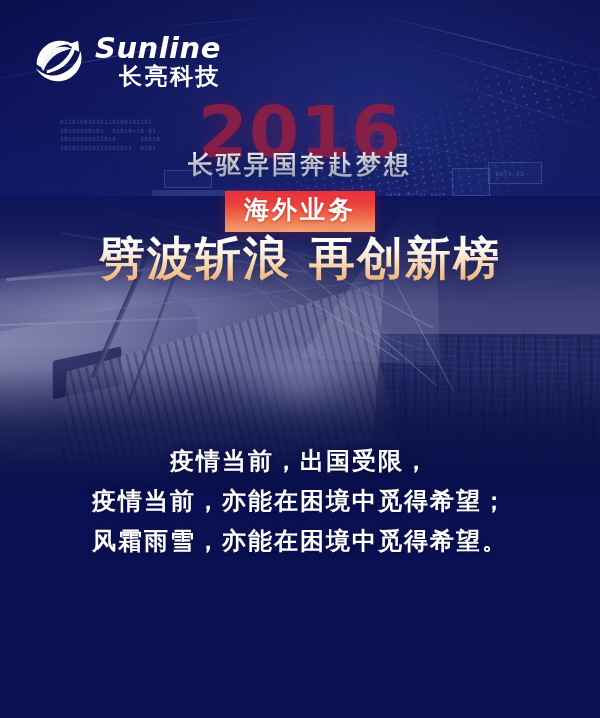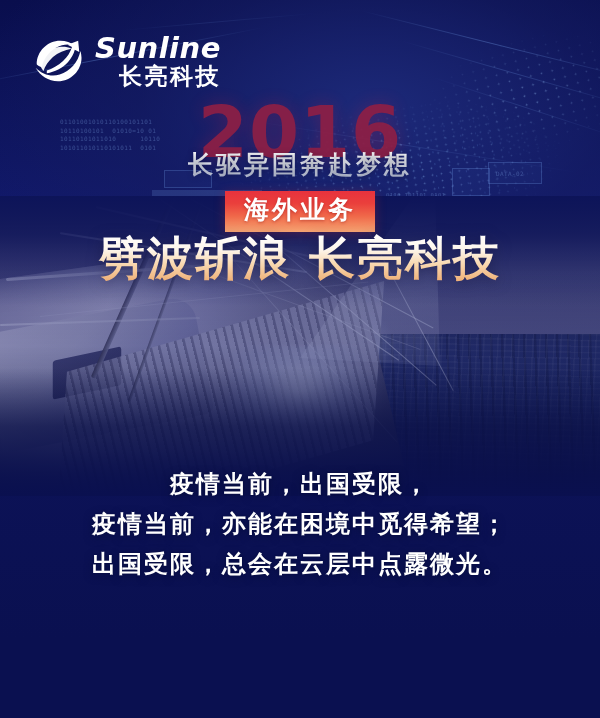--- a/index.html
+++ b/index.html
@@ -301,21 +301,21 @@
     -webkit-background-clip: text;
     background-clip: text;
     color: transparent;
     z-index: 16;
     filter: drop-shadow(0 2px 7px rgba(20,20,60,0.55));
   }
 
   
   .body-copy {
     position: absolute;
-    left: 0; right: 0; top: 464px;
+    left: 0; right: 0; top: 441px;
     text-align: center;
     z-index: 18;
   }
   .body-line {
     font-family: "DejaVu Sans", "Liberation Sans", sans-serif;
     font-weight: bold;
     font-size: 24px;
     line-height: 40px;
     letter-spacing: 2px;
     color: #ffffff;
@@ -405,21 +405,21 @@
     </div>
   </div>
 
   <div class="year">2016</div>
   <div class="subtitle">长驱异国奔赴梦想</div>
 
   <div class="badge">
     <div class="badge-text">海外业务</div>
   </div>
 
-  <div class="headline">劈波斩浪 长亮科技</div>
+  <div class="headline">劈波斩浪 再创新榜</div>
 
   <div class="body-copy">
     <div class="body-line">疫情当前，出国受限，</div>
     <div class="body-line">疫情当前，亦能在困境中觅得希望；</div>
-    <div class="body-line">出国受限，总会在云层中点露微光。</div>
+    <div class="body-line">风霜雨雪，亦能在困境中觅得希望。</div>
   </div>
 
 </div>
 
 </body></html>

